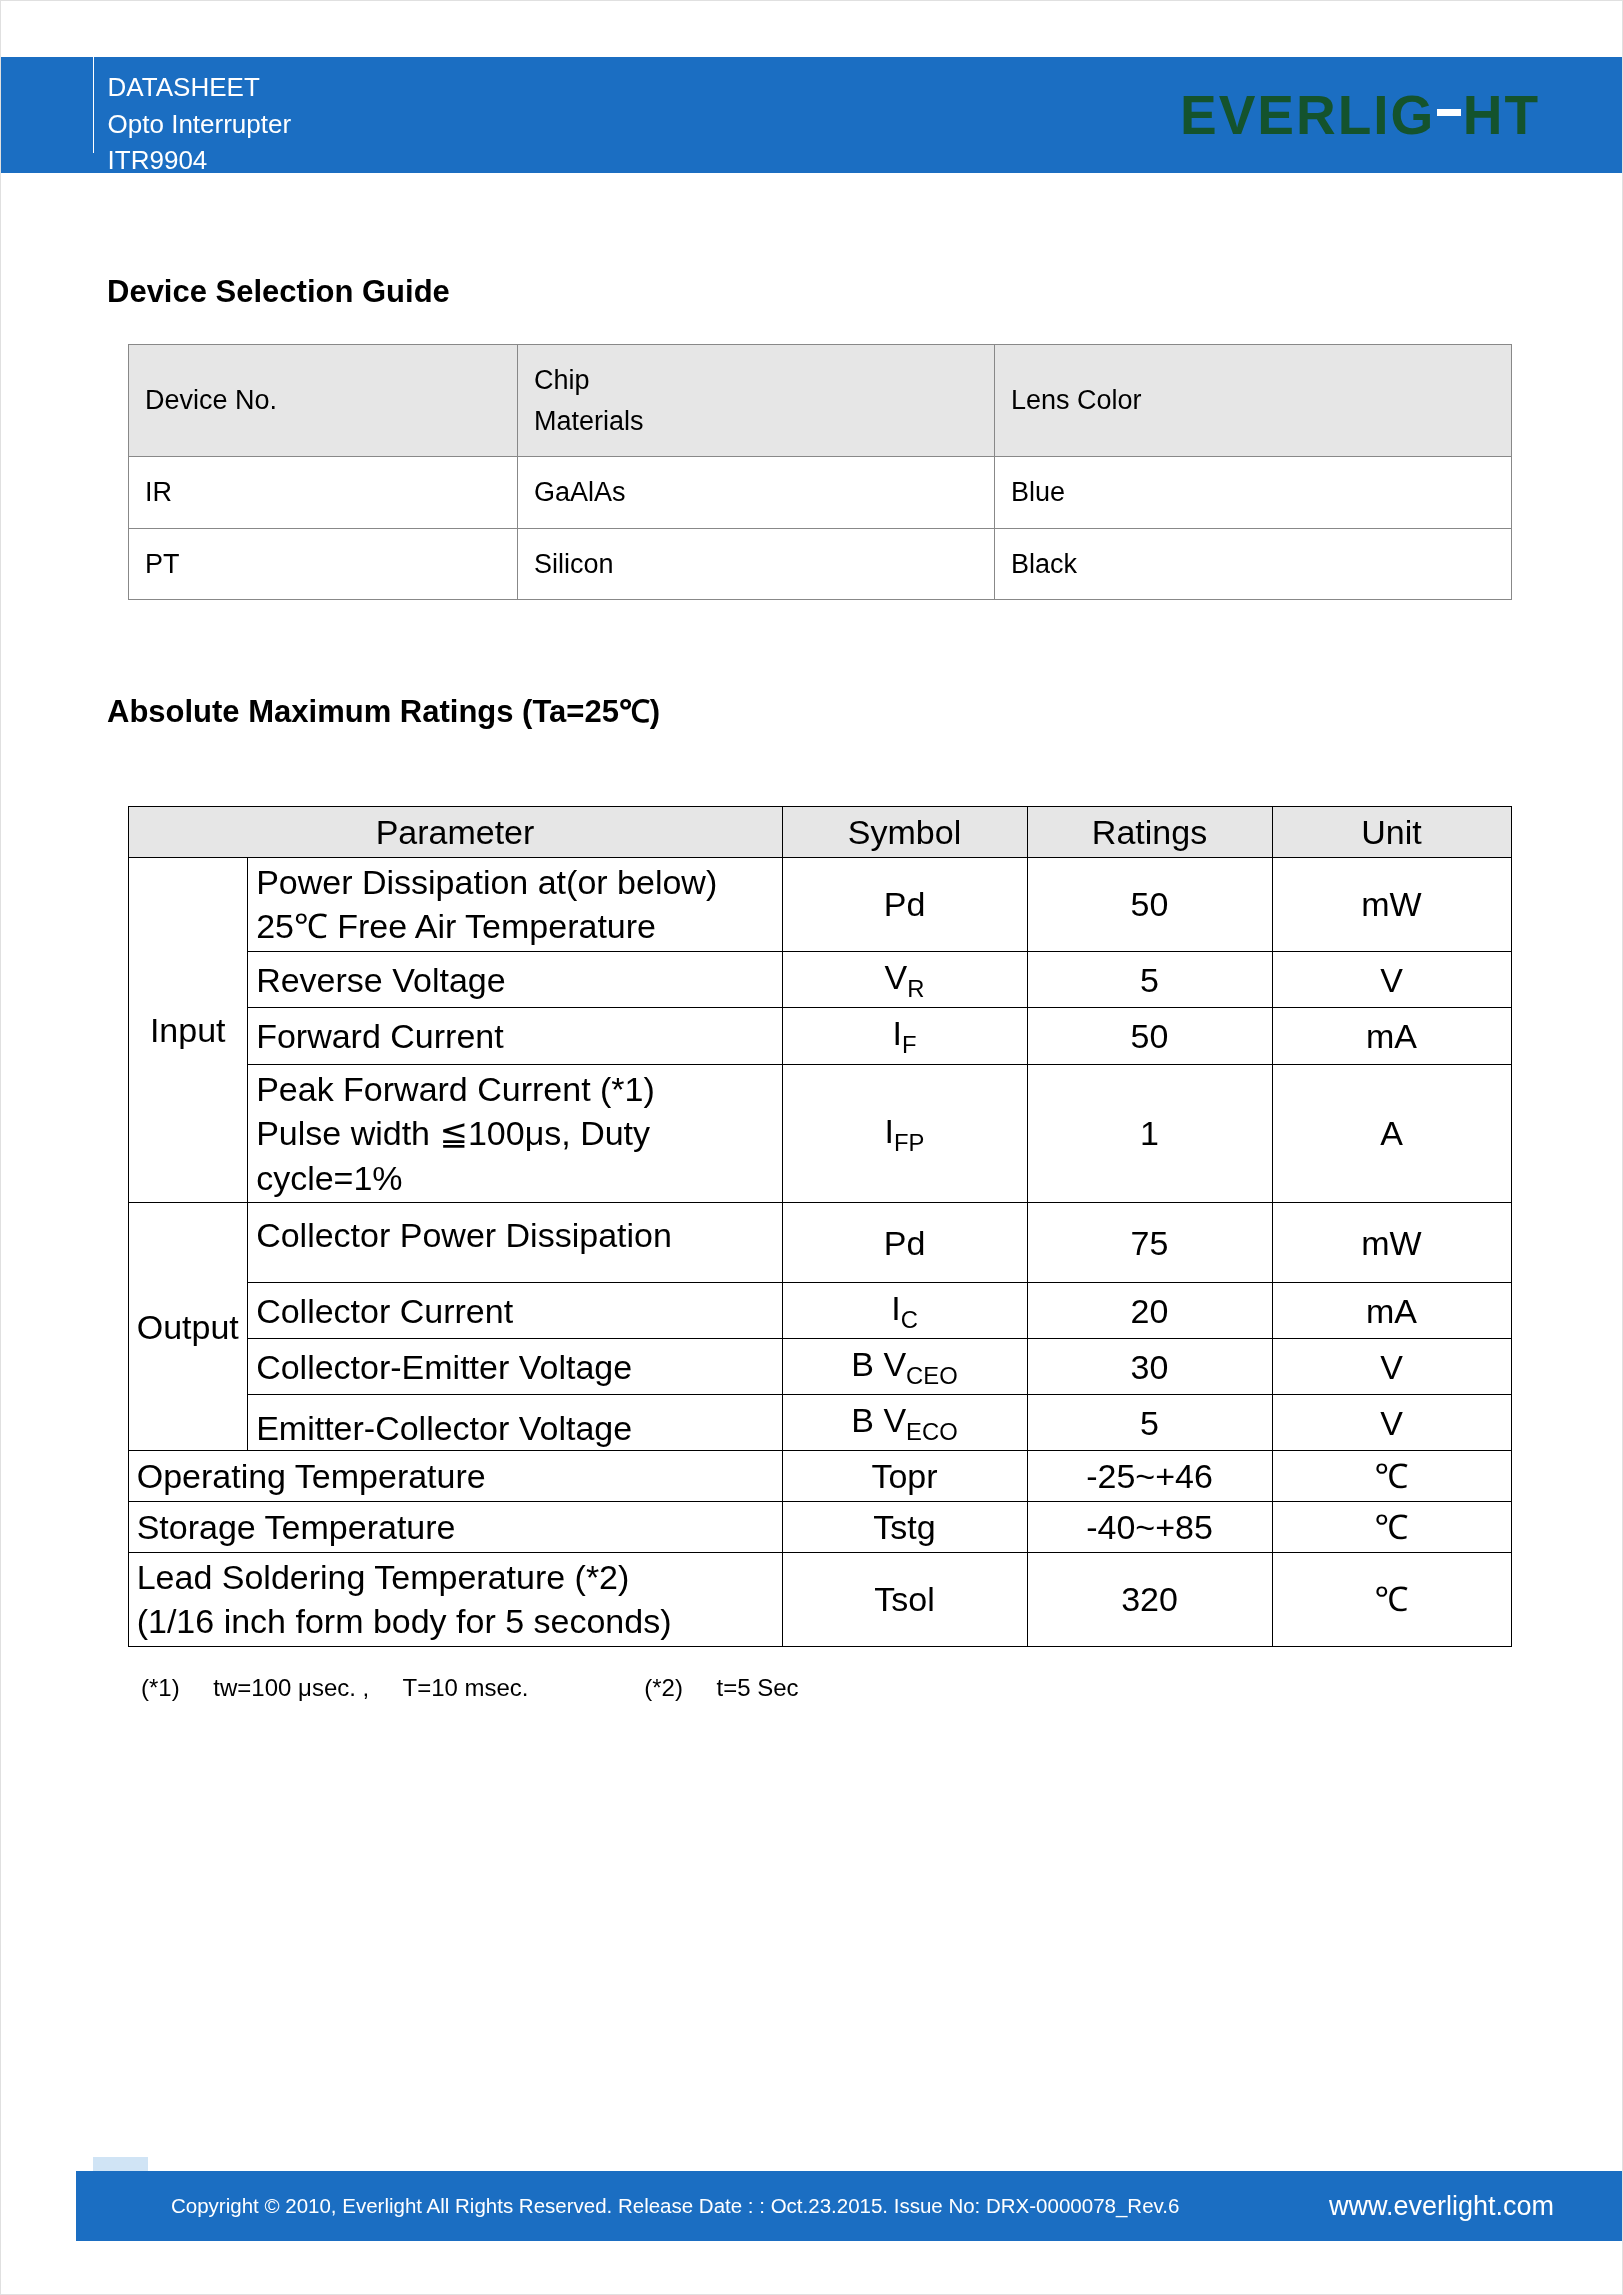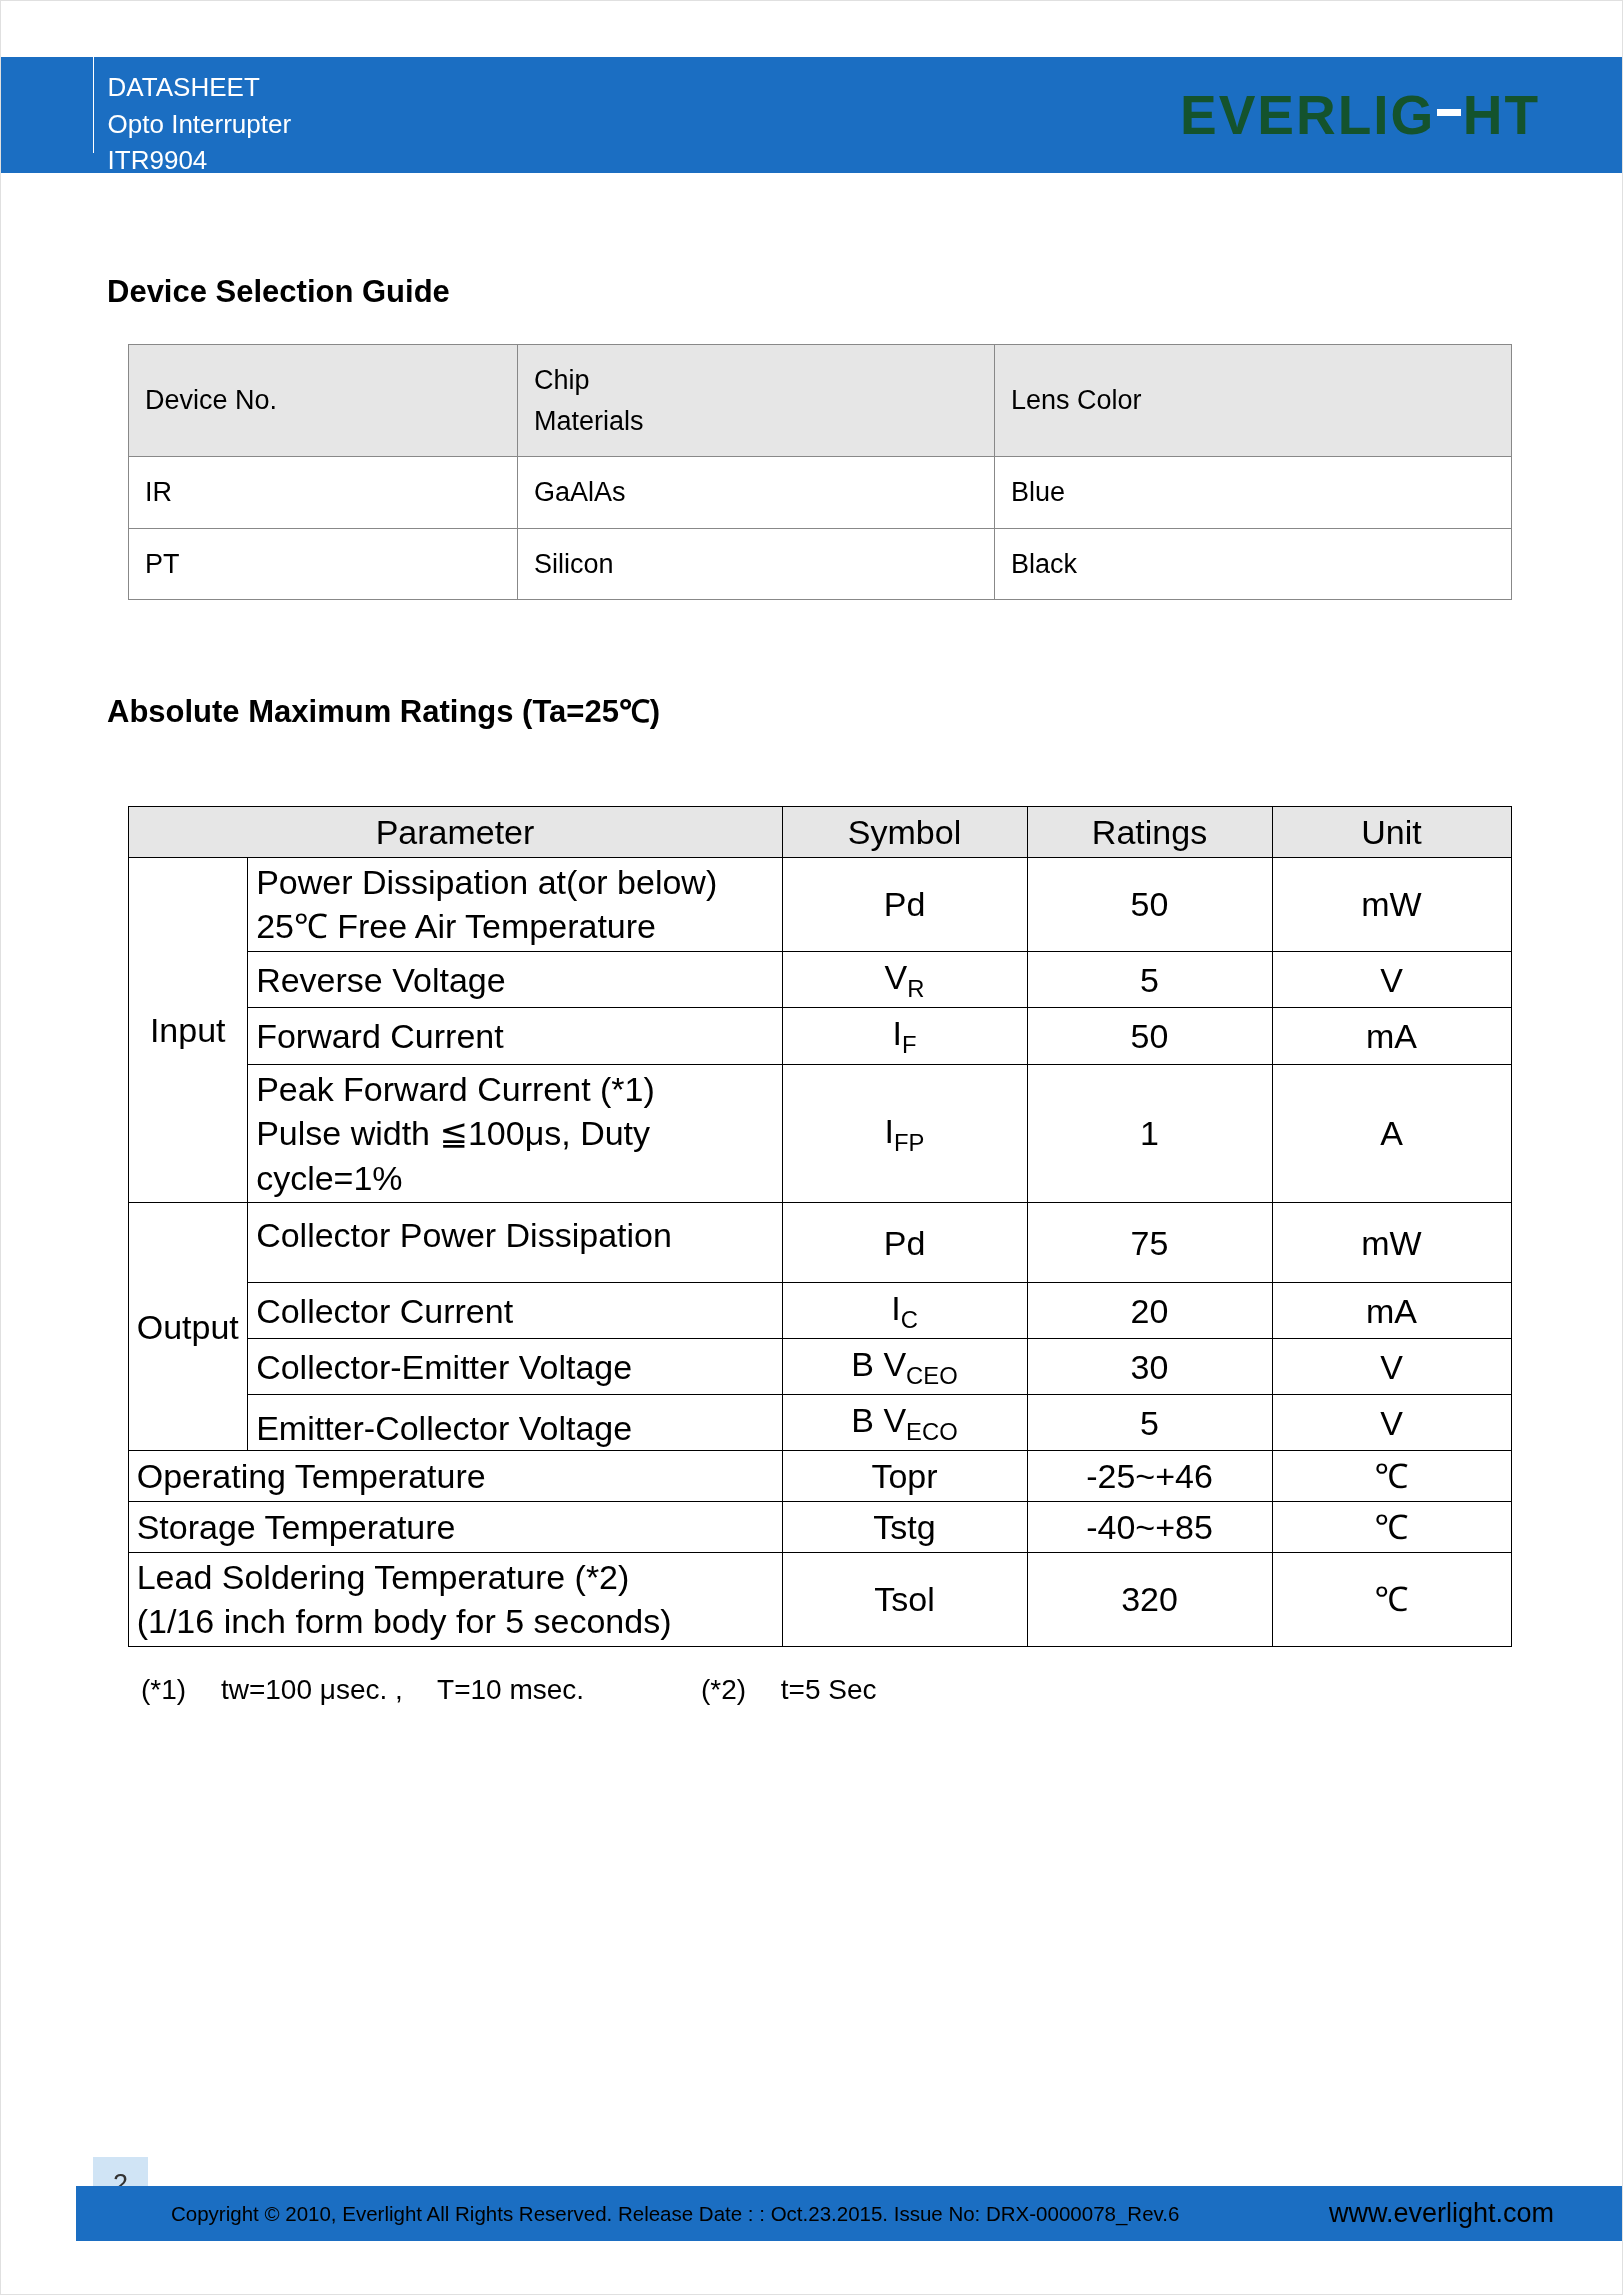--- a/index.html
+++ b/index.html
@@ -104,36 +104,36 @@
   table.ratings th { background: #e6e6e6; font-weight: normal; text-align: center; }
   .colParam { width: 654px; }
   .colSym { width: 245px; text-align: center; }
   .colRat { width: 245px; text-align: center; }
   .colUnit { width: 239px; text-align: center; }
   .groupcell { text-align: center; }
   .center { text-align: center; }
   .left { text-align: left; }
   sub { font-size: 0.7em; vertical-align: sub; }
   .notes {
-    font-size: 28px;
+    font-size: 24px;
     margin-left: 34px;
     margin-top: 24.5px;
   }
   .notes span { margin-right: 27px; }
   
   .footer-bar {
     position: absolute;
     left: 75px;
     right: 0;
     bottom: 53px;
-    height: 55px;
+    height: 70px;
     background: #1b6ec2;
     display: flex;
     align-items: center;
-    color: #000000;
+    color: #ffffff;
     font-size: 20.5px;
   }
   .footer-page {
     position: absolute;
     left: 92px;
     bottom: 82px;
     width: 55px;
     height: 55px;
     background: #d0e4f5;
     color: #333;

